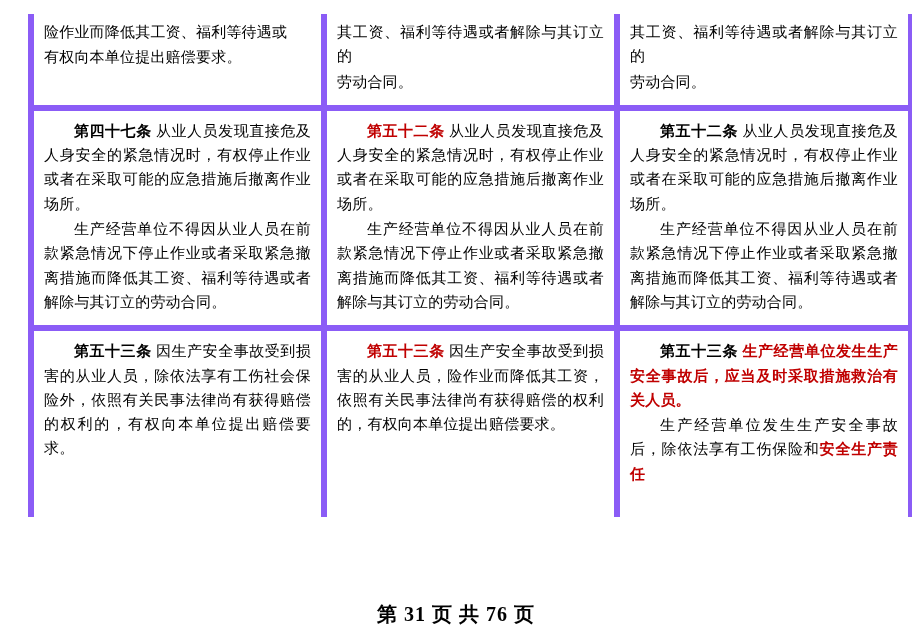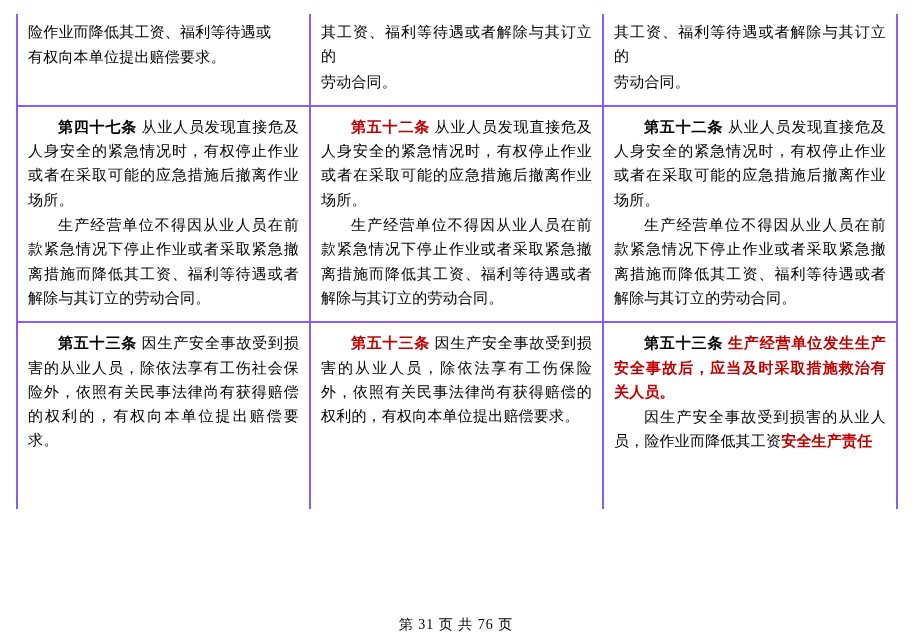--- a/index.html
+++ b/index.html
@@ -13,31 +13,31 @@
     font-family: "Liberation Serif", "DejaVu Serif", serif;
     color: #000000;
     overflow: hidden;
   }
 
   .page {
     position: relative;
     width: 912px;
     height: 634px;
     box-sizing: border-box;
-    padding: 14px 16px 0 16px;
+    padding: 14px 16px 0 28px;
   }
 
   table.compare {
     width: 880px;
     border-collapse: collapse;
     table-layout: fixed;
   }
 
   table.compare td {
-    border: 2px solid #8b5cf6;
+    border: 6px solid #8b5cf6;
     vertical-align: top;
     padding: 8px 10px 10px 10px;
     font-size: 15px;
     line-height: 1.62;
     letter-spacing: 0.2px;
   }
 
   
   col.c1 { width: 293px; }
   col.c2 { width: 293px; }
@@ -61,24 +61,24 @@
   }
   .hl {
     color: #c00000;
     font-weight: bold;
   }
 
   .footer {
     position: absolute;
     left: 0;
     right: 0;
-    bottom: 0;
+    bottom: 6px;
     text-align: center;
-    font-size: 14px;
-    font-weight: normal;
+    font-size: 20px;
+    font-weight: bold;
     letter-spacing: 1px;
     font-family: "Liberation Serif", "DejaVu Serif", serif;
   }
 
   
   tr.row-top td {
     border-top: none;
     padding-top: 6px;
   }
   
@@ -129,25 +129,25 @@
           <p class="indent"><span class="art">第五十二条</span>&nbsp;<span>从业人员发现直接危及人身安全的紧急情况时，有权停止作业或者在采取可能的应急措施后撤离作业场所。</span></p>
           <p class="indent">生产经营单位不得因从业人员在前款紧急情况下停止作业或者采取紧急撤离措施而降低其工资、福利等待遇或者解除与其订立的劳动合同。</p>
         </td>
       </tr>
 
       <tr class="row-bottom">
         <td>
           <p class="indent"><span class="art">第五十三条</span>&nbsp;<span>因生产安全事故受到损害的从业人员，除依法享有工伤社会保险外，依照有关民事法律尚有获得赔偿的权利的，有权向本单位提出赔偿要求。</span></p>
         </td>
         <td>
-          <p class="indent"><span class="art-red">第五十三条</span>&nbsp;<span>因生产安全事故受到损害的从业人员，除依法享有工伤保险外，依照有关民事法律尚有获得赔偿的权利的，有权向本单位提出赔偿要求。</span></p>
+          <p class="indent"><span class="art-red">第五十三条</span>&nbsp;<span>因生产安全事故受到损害的从业人员，险作业而降低其工资，依照有关民事法律尚有获得赔偿的权利的，有权向本单位提出赔偿要求。</span></p>
         </td>
         <td>
           <p class="indent"><span class="art">第五十三条</span>&nbsp;<span class="hl">生产经营单位发生生产安全事故后，应当及时采取措施救治有关人员。</span></p>
-          <p class="indent"><span>因生产安全事故受到损害的从业人员，险作业而降低其工资</span><span class="hl">安全生产责任</span></p>
+          <p class="indent"><span>生产经营单位发生生产安全事故后，除依法享有工伤保险和</span><span class="hl">安全生产责任</span></p>
         </td>
       </tr>
 
     </tbody>
   </table>
 
   <div class="footer">第 31 页 共 76 页</div>
 
 </div>
 

